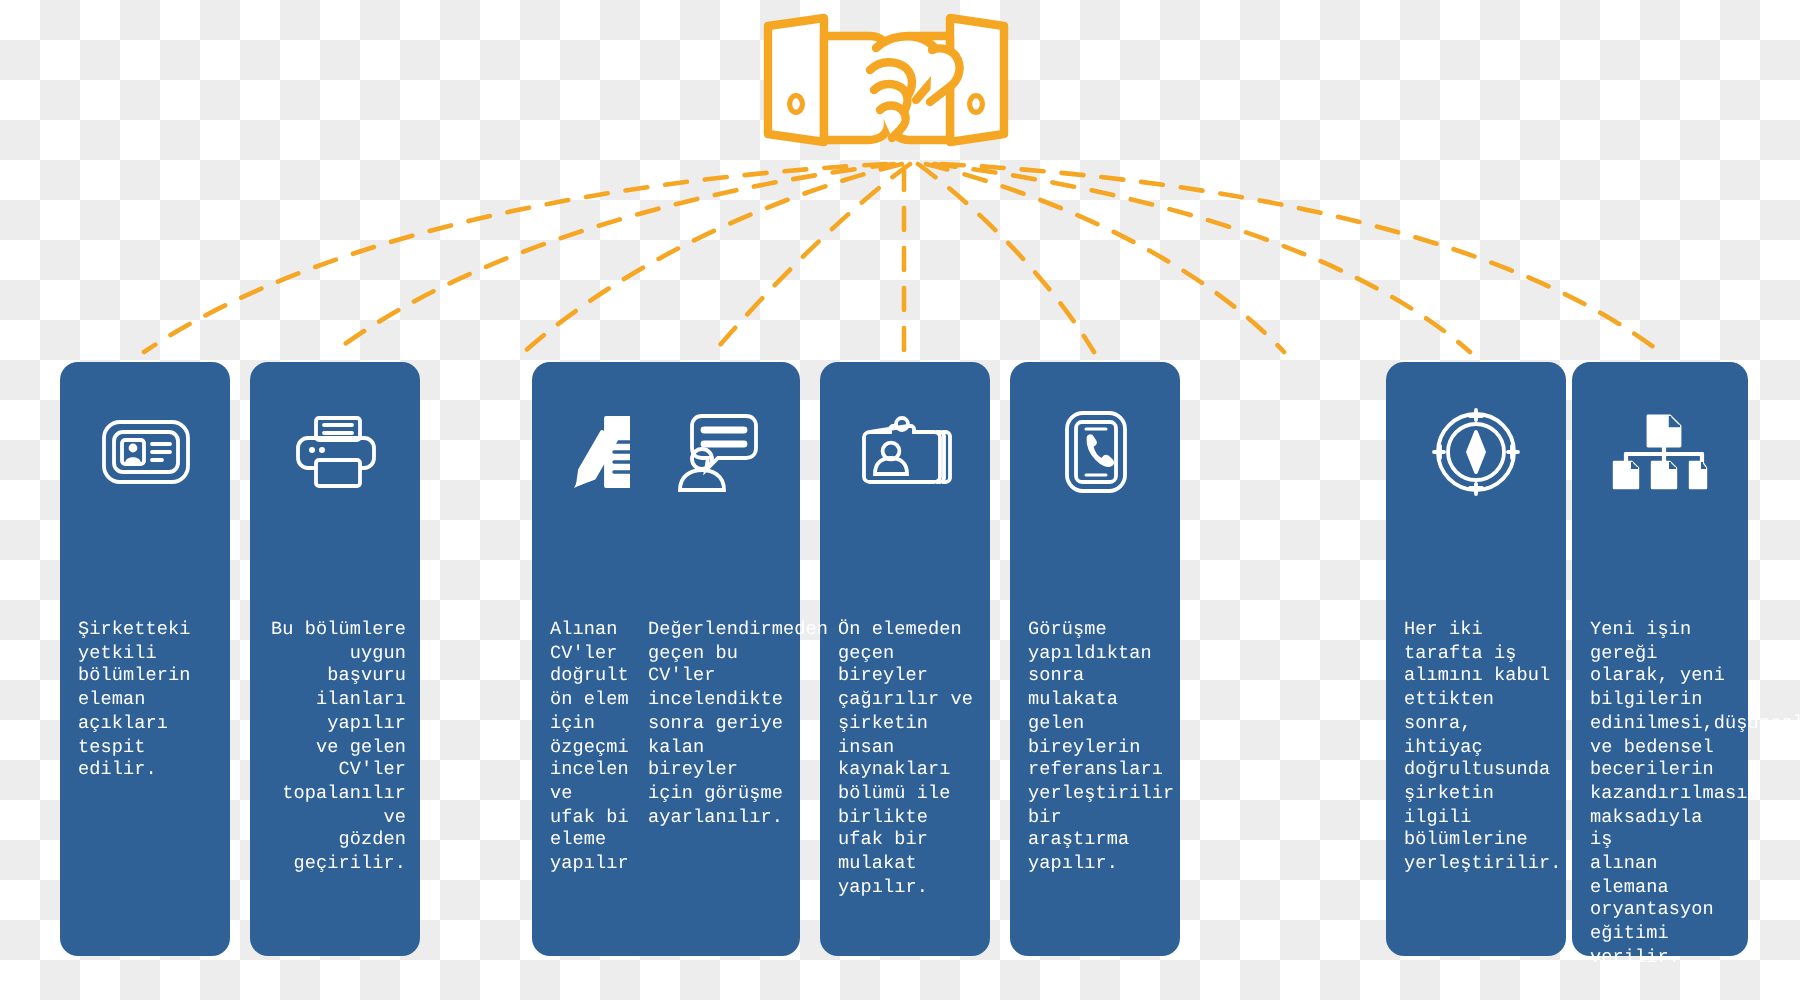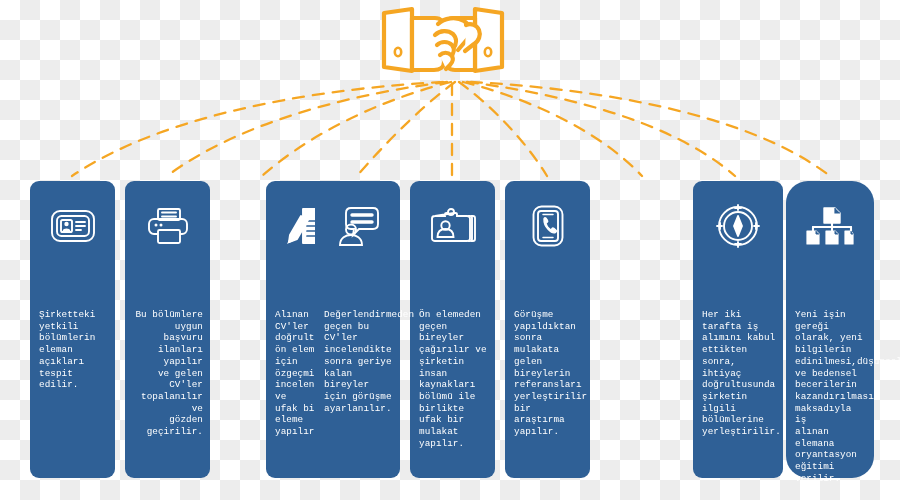--- a/index.html
+++ b/index.html
@@ -281,21 +281,21 @@
       <div class="col-text">Her iki tarafta iş
 alımını kabul
 ettikten
 sonra, ihtiyaç
 doğrultusunda
 şirketin ilgili
 bölümlerine
 yerleştirilir.</div>
     </div>
 
-    <div class="col" style="left:786px;width:88px;border-radius:22px;">
+    <div class="col" style="left:786px;width:88px;">
       <div class="col-icon">
         <svg width="48" height="40" viewBox="0 0 48 40" fill="#ffffff" stroke="#ffffff">
           <path d="M18,2 L29,2 L34,7 L34,17 L18,17 Z" stroke-width="1.4" stroke-linejoin="round"></path>
           <path d="M29,2 L29,7 L34,7" fill="#2f6096" stroke="#2f6096" stroke-width="1.2"></path>
           <g stroke="#ffffff" stroke-width="2.1" fill="none" stroke-linecap="round">
             <line x1="26" y1="17" x2="26" y2="21"></line>
             <line x1="7" y1="21" x2="45" y2="21"></line>
             <line x1="7" y1="21" x2="7" y2="25"></line>
             <line x1="26" y1="21" x2="26" y2="25"></line>
             <line x1="45" y1="21" x2="45" y2="25"></line>

